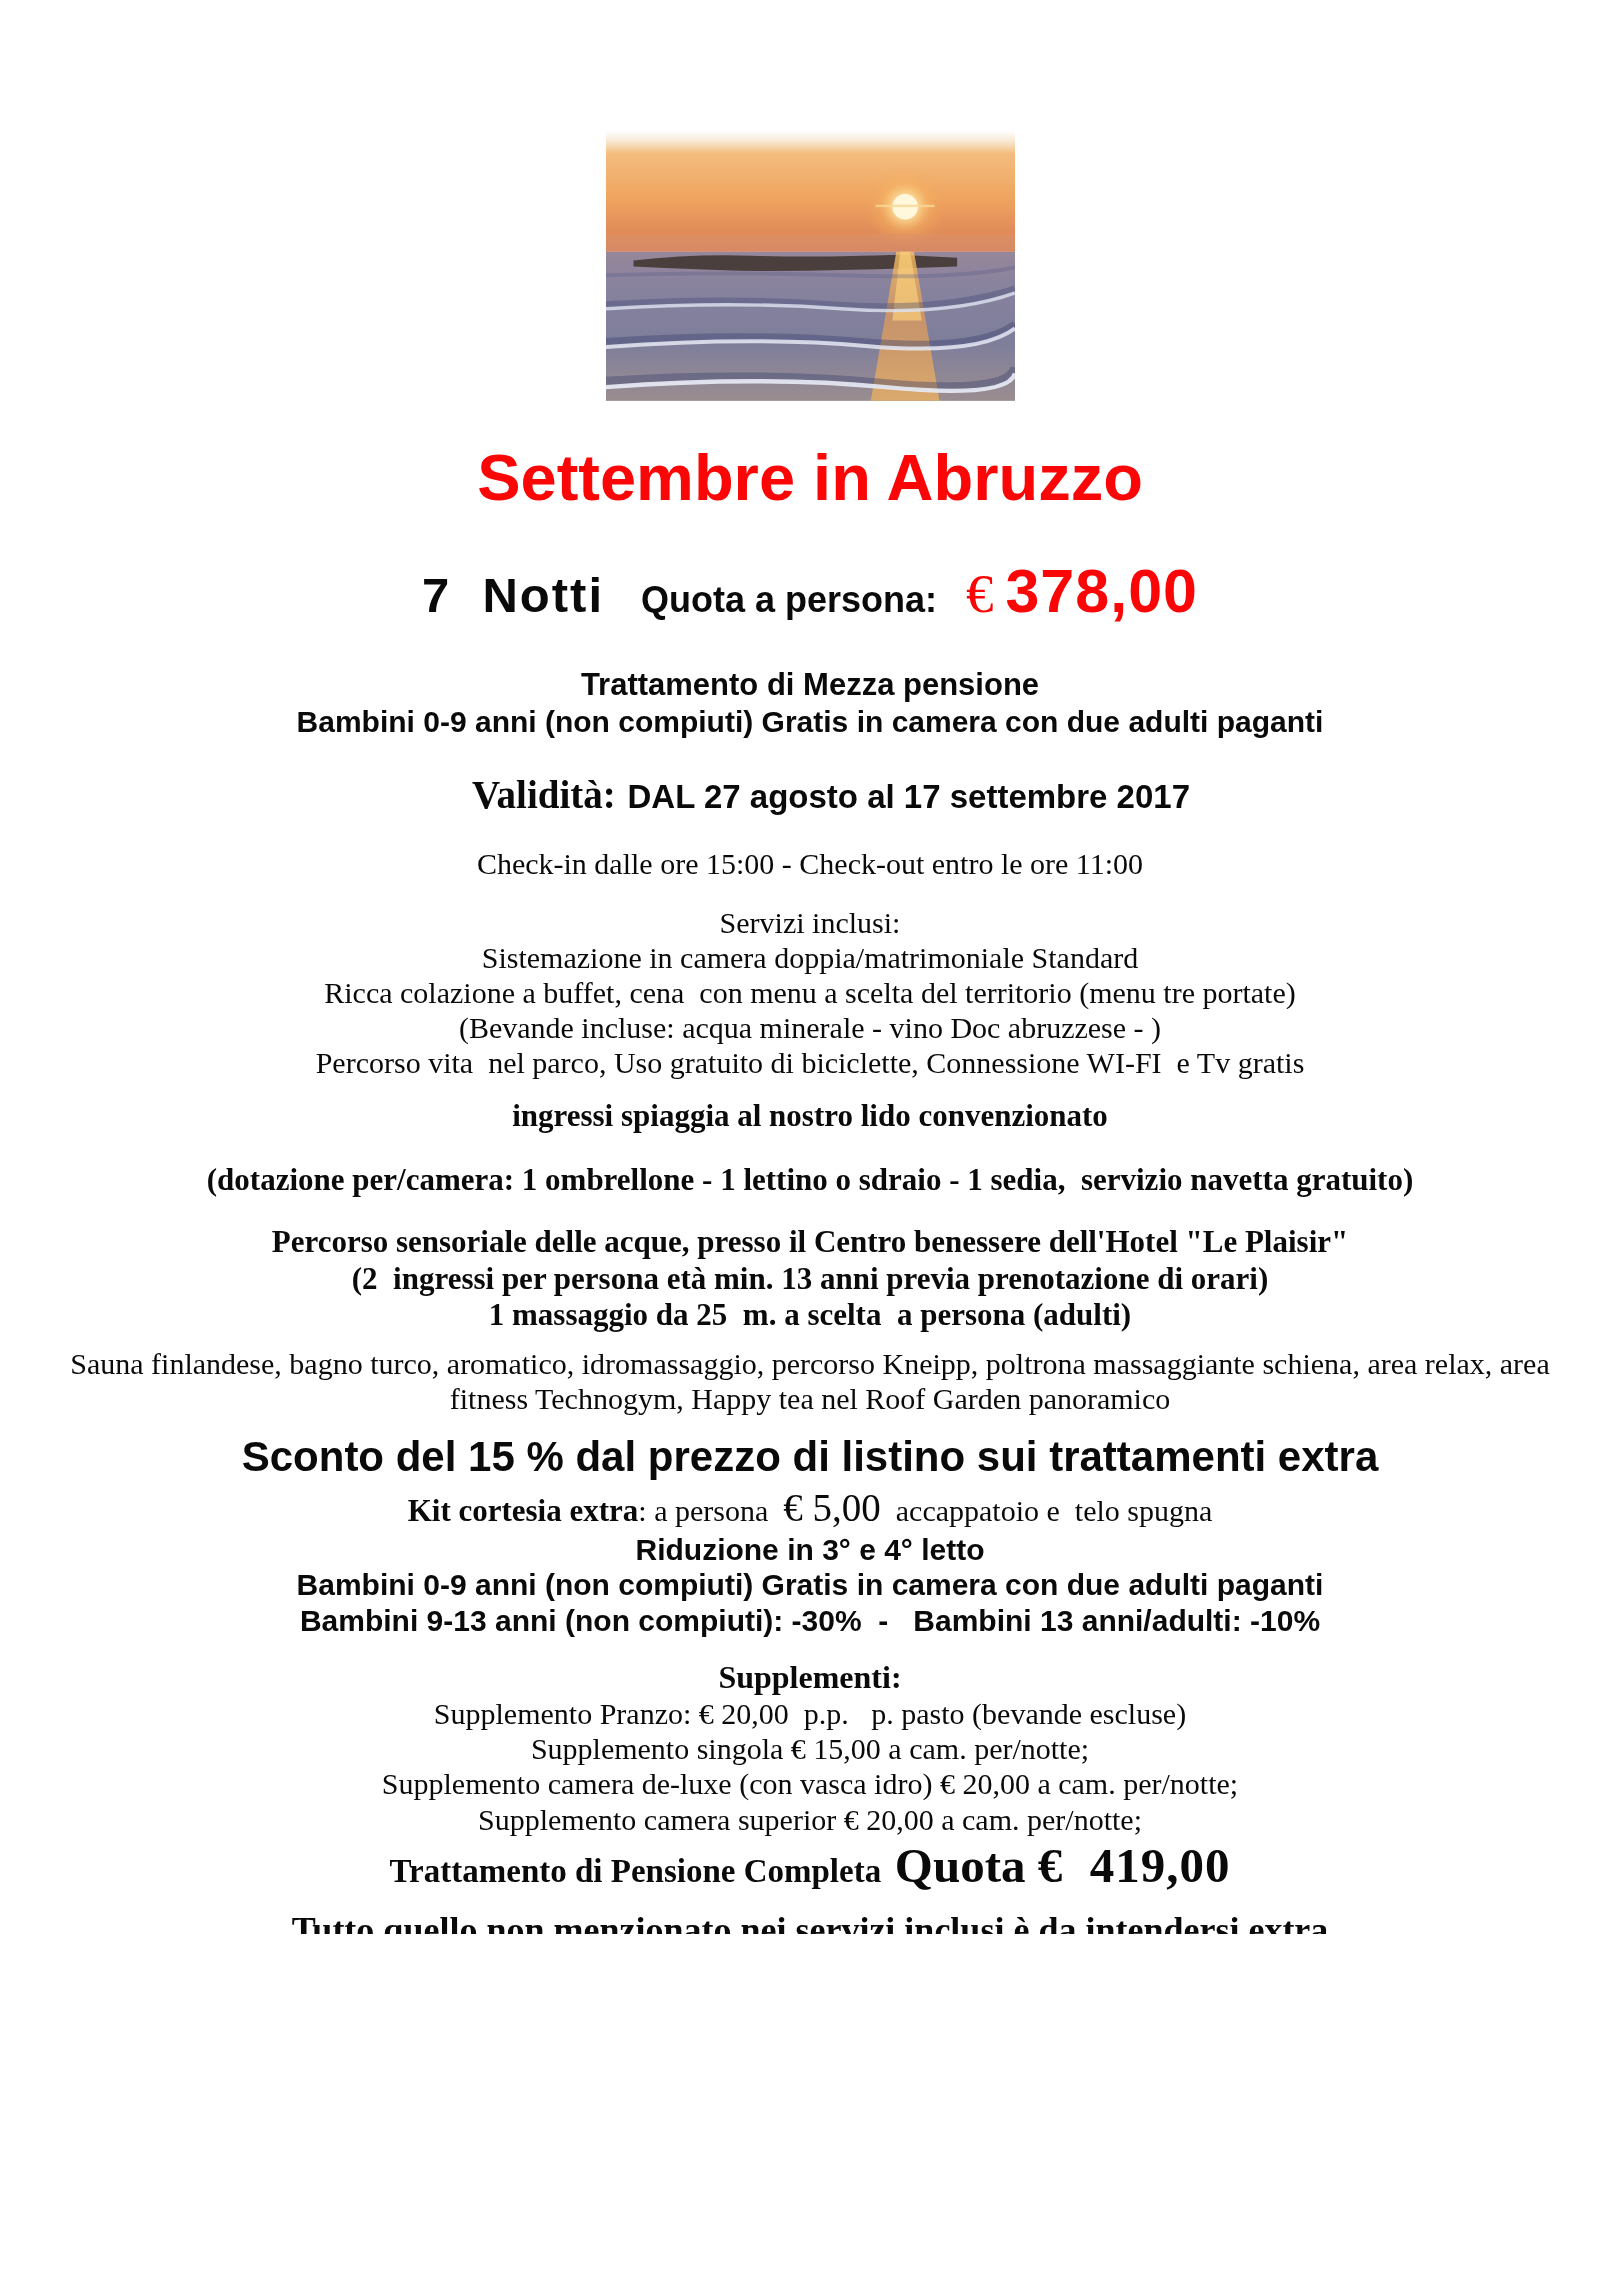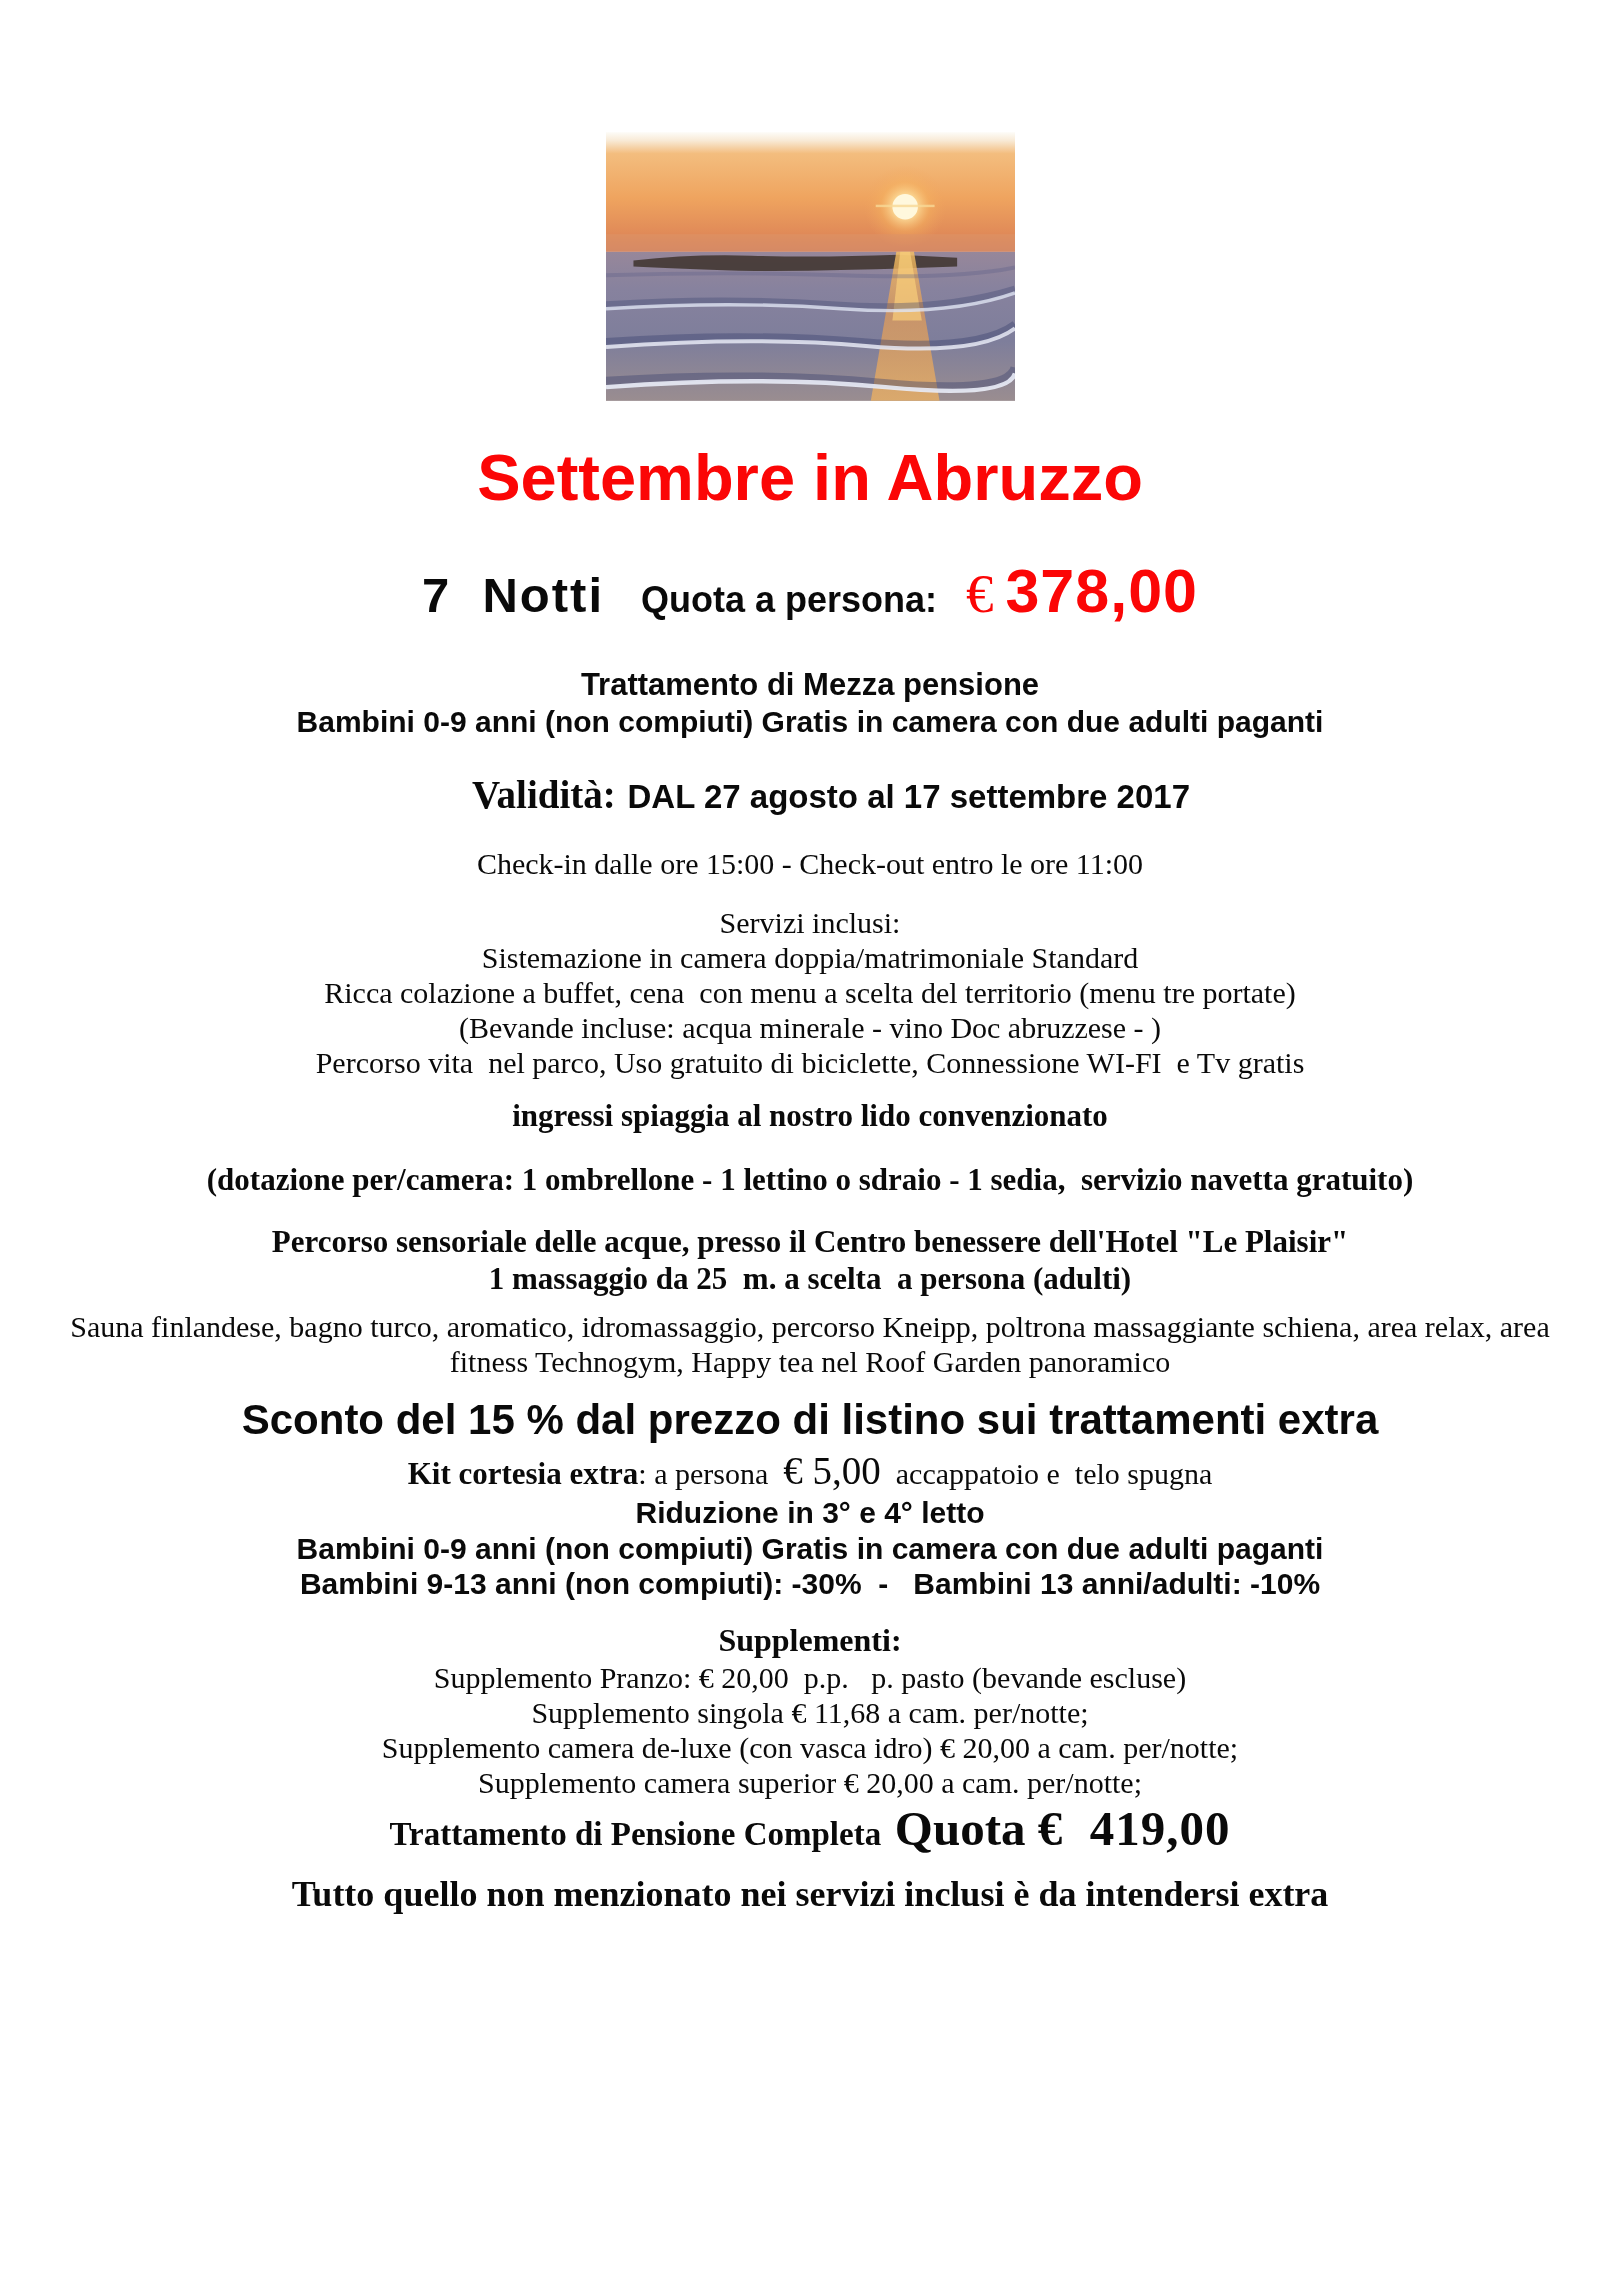--- a/index.html
+++ b/index.html
@@ -134,41 +134,42 @@
     <p class="sr t">Ricca colazione a buffet, cena  con menu a scelta del territorio (menu tre portate)</p>
     <p class="sr t">(Bevande incluse: acqua minerale - vino Doc abruzzese - )</p>
     <p class="sr t">Percorso vita  nel parco, Uso gratuito di biciclette, Connessione WI-FI  e Tv gratis</p>
   </div>
 
   <p class="sb beach1 t">ingressi spiaggia al nostro lido convenzionato</p>
   <p class="sb beach2 t">(dotazione per/camera: 1 ombrellone - 1 lettino o sdraio - 1 sedia,  servizio navetta gratuito)</p>
 
   <div class="wellness">
     <p class="sb t">Percorso sensoriale delle acque, presso il Centro benessere dell'Hotel "Le Plaisir"</p>
+    <p class="sb t">(2  ingressi per persona età min. 13 anni previa prenotazione di orari)</p>
     <p class="sb t">1 massaggio da 25  m. a scelta  a persona (adulti)</p>
   </div>
 
   <p class="sr sauna t">Sauna finlandese, bagno turco, aromatico, idromassaggio, percorso Kneipp, poltrona massaggiante schiena, area relax, area fitness Technogym, Happy tea nel Roof Garden panoramico</p>
 
   <p class="bs sconto t">Sconto del 15 % dal prezzo di listino sui trattamenti extra</p>
 
   <p class="kit">
     <span class="kit-bold t">Kit cortesia extra</span><span class="kit-text t">: a persona  </span><span class="kit-price t">€ 5,00</span><span class="kit-text t">  accappatoio e  telo spugna</span>
   </p>
 
   <div class="reductions">
     <p class="bs-sm t">Riduzione in 3° e 4° letto</p>
     <p class="bs-sm t">Bambini 0-9 anni (non compiuti) Gratis in camera con due adulti paganti</p>
     <p class="bs-sm t">Bambini 9-13 anni (non compiuti): -30%  -   Bambini 13 anni/adulti: -10%</p>
   </div>
 
   <div class="supplements">
     <p class="supp-heading t">Supplementi:</p>
     <p class="sr t">Supplemento Pranzo: € 20,00  p.p.   p. pasto (bevande escluse)</p>
-    <p class="sr t">Supplemento singola € 11,68 a cam. per/notte;</p>
+    <p class="sr t">Supplemento singola € 15,00 a cam. per/notte;</p>
     <p class="sr t">Supplemento camera de-luxe (con vasca idro) € 20,00 a cam. per/notte;</p>
     <p class="sr t">Supplemento camera superior € 20,00 a cam. per/notte;</p>
   </div>
 
   <p class="pensione">
     <span class="pc-label t">Trattamento di Pensione Completa</span><span class="pc-quota t">Quota €</span><span class="pc-amount t">419,00</span>
   </p>
 
   <p class="footer-line t">Tutto quello non menzionato nei servizi inclusi è da intendersi extra</p>
 

